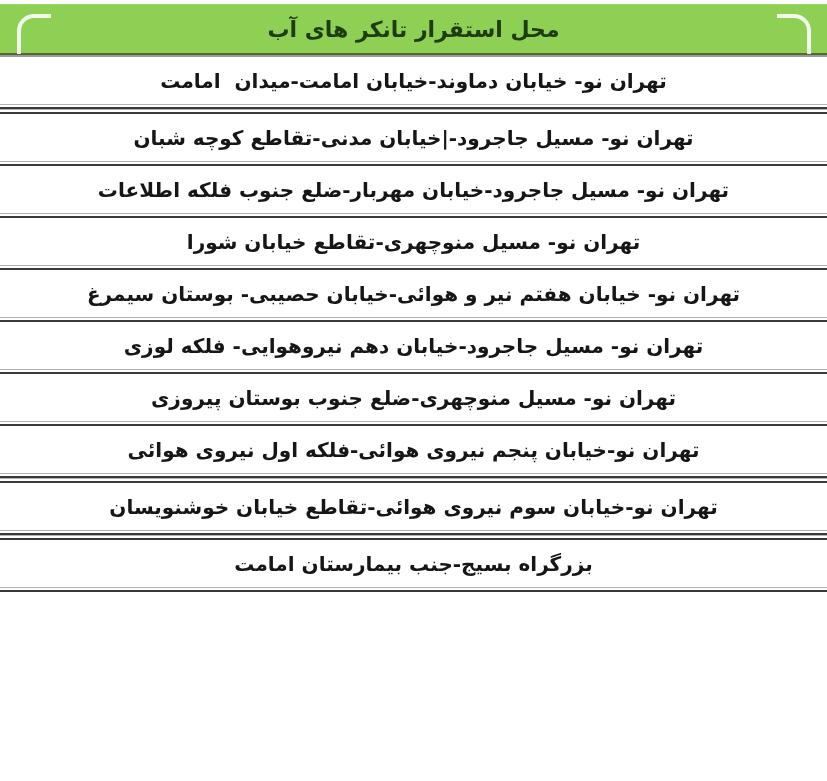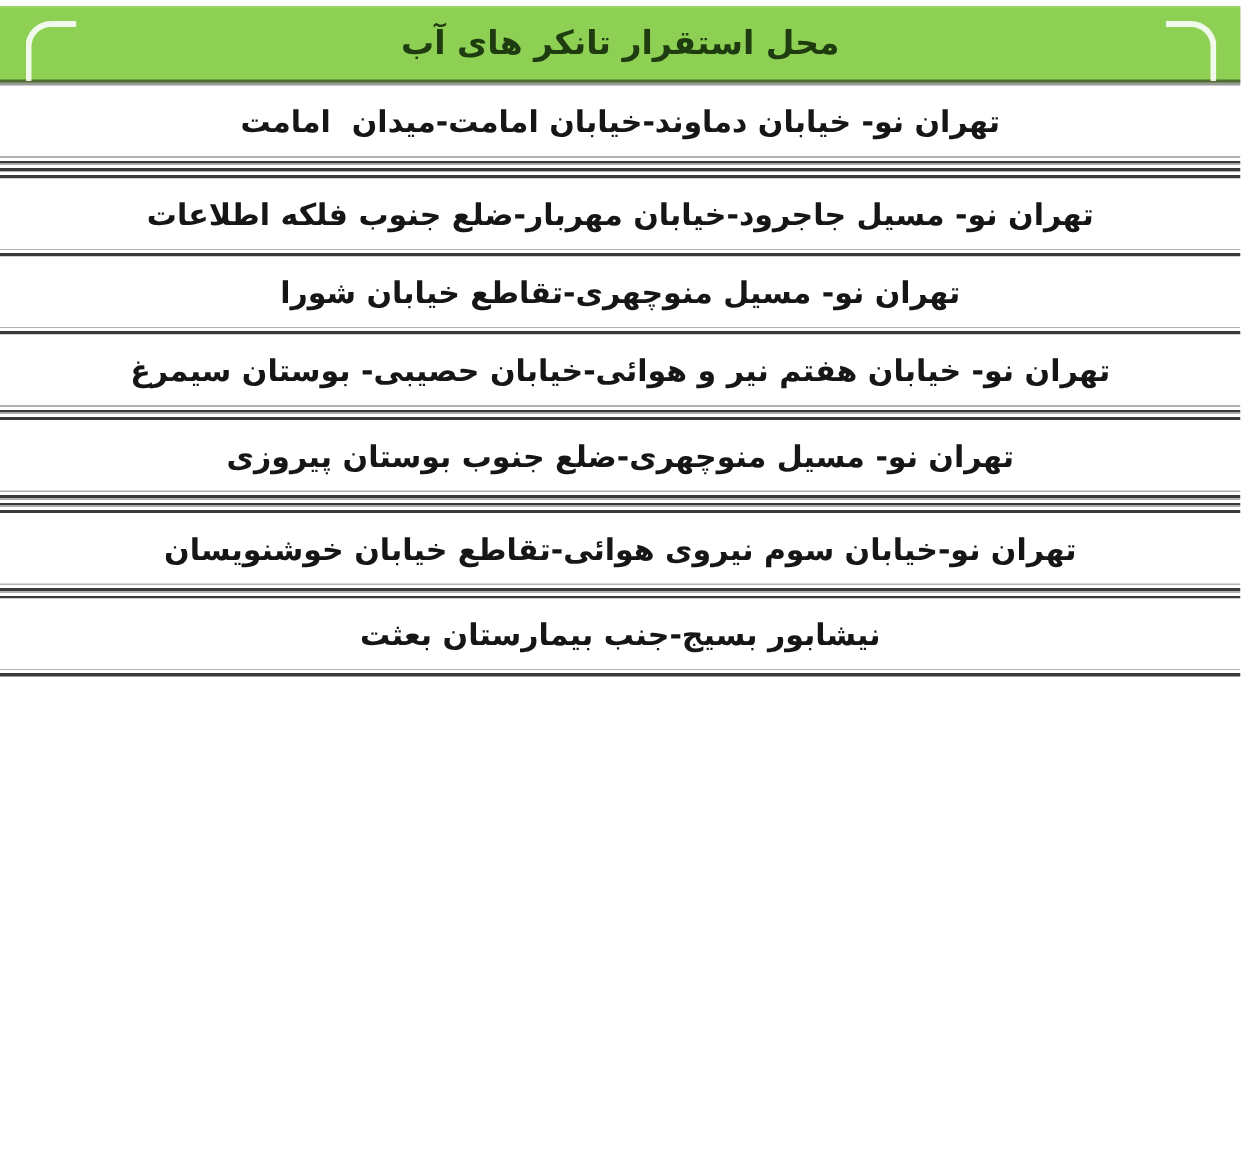--- a/index.html
+++ b/index.html
@@ -86,31 +86,34 @@
 <div class="frame">
   <div class="banner" style="background: rgb(141, 208, 84);">
     <span class="bracket left"></span>
     <span class="bracket right"></span>
     <div class="title" style="color: rgb(30, 60, 16);">محل استقرار تانکر های آب</div>
   </div>
   <div class="list">
       <div class="row">تهران نو- خیابان دماوند-خیابان امامت-میدان  امامت</div>
       <div class="sep"></div>
       <div class="sep"></div>
+      <div class="row">تهران نو- مسیل جاجرود-|خیابان مدنی-تقاطع کوچه شبان</div>
       <div class="sep"></div>
       <div class="row">تهران نو- مسیل جاجرود-خیابان مهربار-ضلع جنوب فلکه اطلاعات</div>
       <div class="sep"></div>
       <div class="row">تهران نو- مسیل منوچهری-تقاطع خیابان شورا</div>
       <div class="sep"></div>
       <div class="row">تهران نو- خیابان هفتم نیر و هوائی-خیابان حصیبی- بوستان سیمرغ</div>
       <div class="sep"></div>
+      <div class="row">تهران نو- مسیل جاجرود-خیابان دهم نیروهوایی- فلکه لوزی</div>
       <div class="sep"></div>
       <div class="row">تهران نو- مسیل منوچهری-ضلع جنوب بوستان پیروزی</div>
       <div class="sep"></div>
+      <div class="row">تهران نو-خیابان پنجم نیروی هوائی-فلکه اول نیروی هوائی</div>
       <div class="sep"></div>
       <div class="sep"></div>
       <div class="row">تهران نو-خیابان سوم نیروی هوائی-تقاطع خیابان خوشنویسان</div>
       <div class="sep"></div>
       <div class="sep"></div>
-      <div class="row">نیشابور بسیج-جنب بیمارستان بعثت</div>
+      <div class="row">بزرگراه بسیج-جنب بیمارستان امامت</div>
       <div class="sep"></div>
     </div>
 </div>
 
 </body></html>

